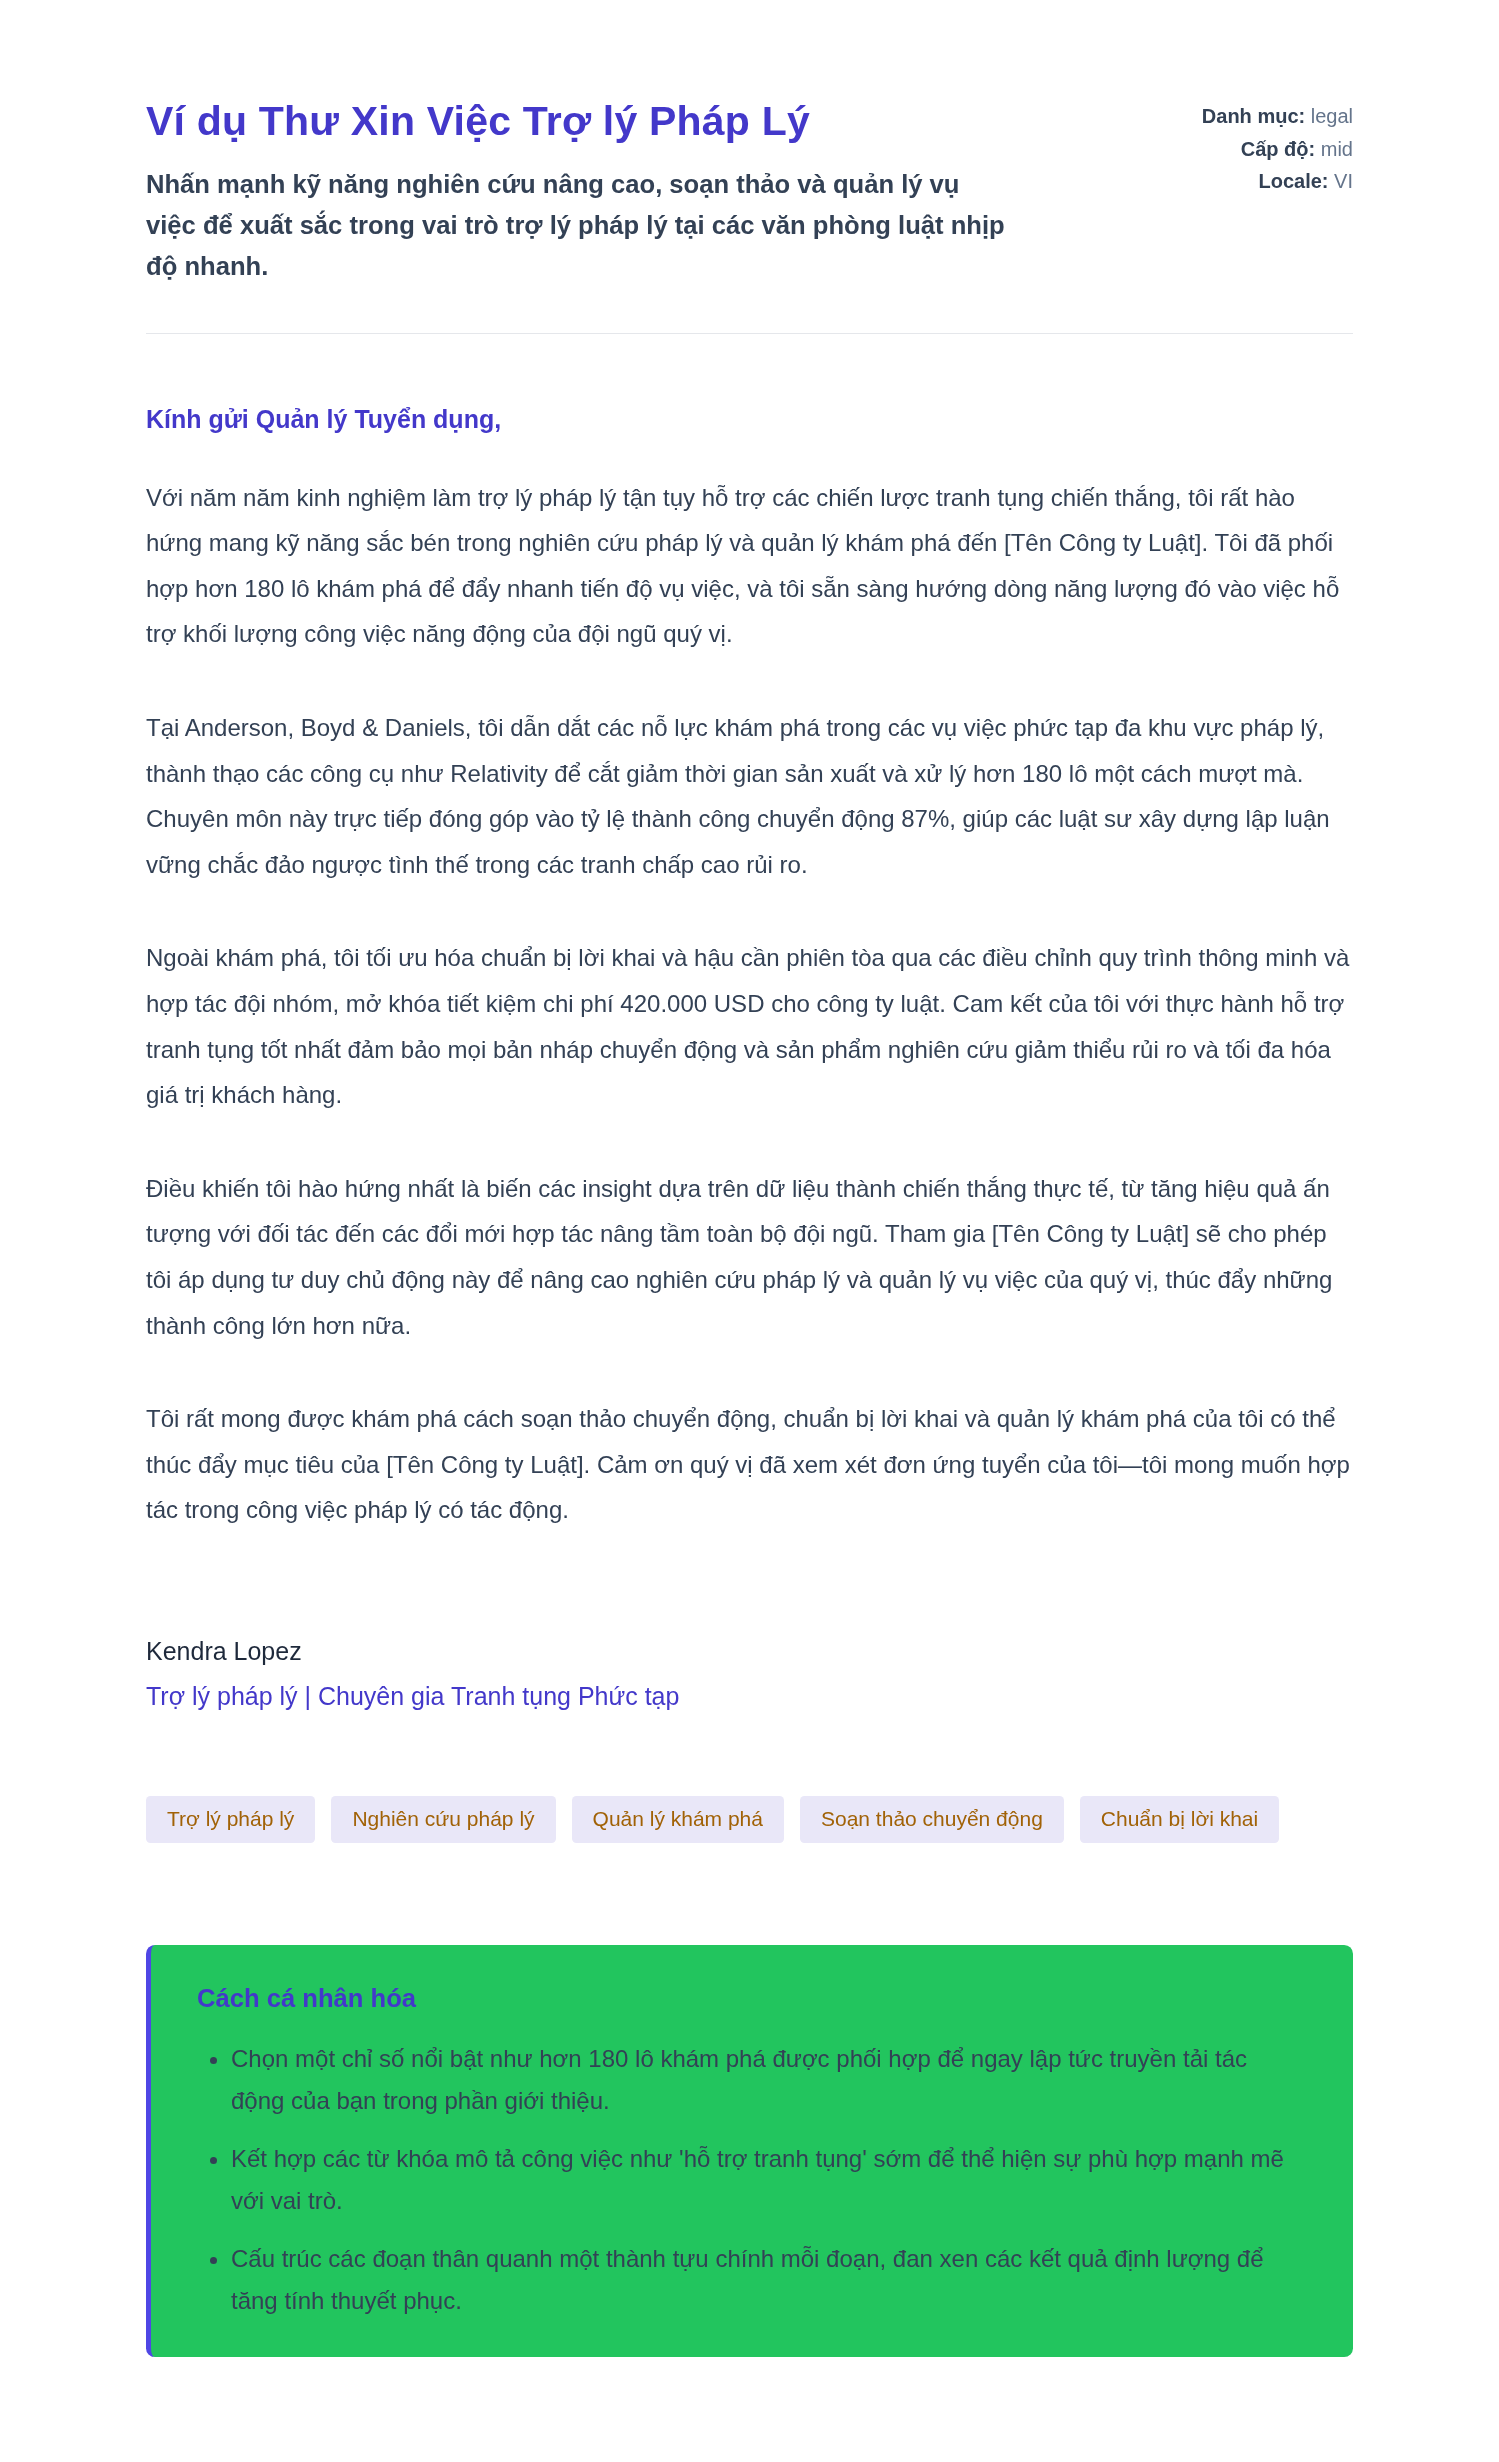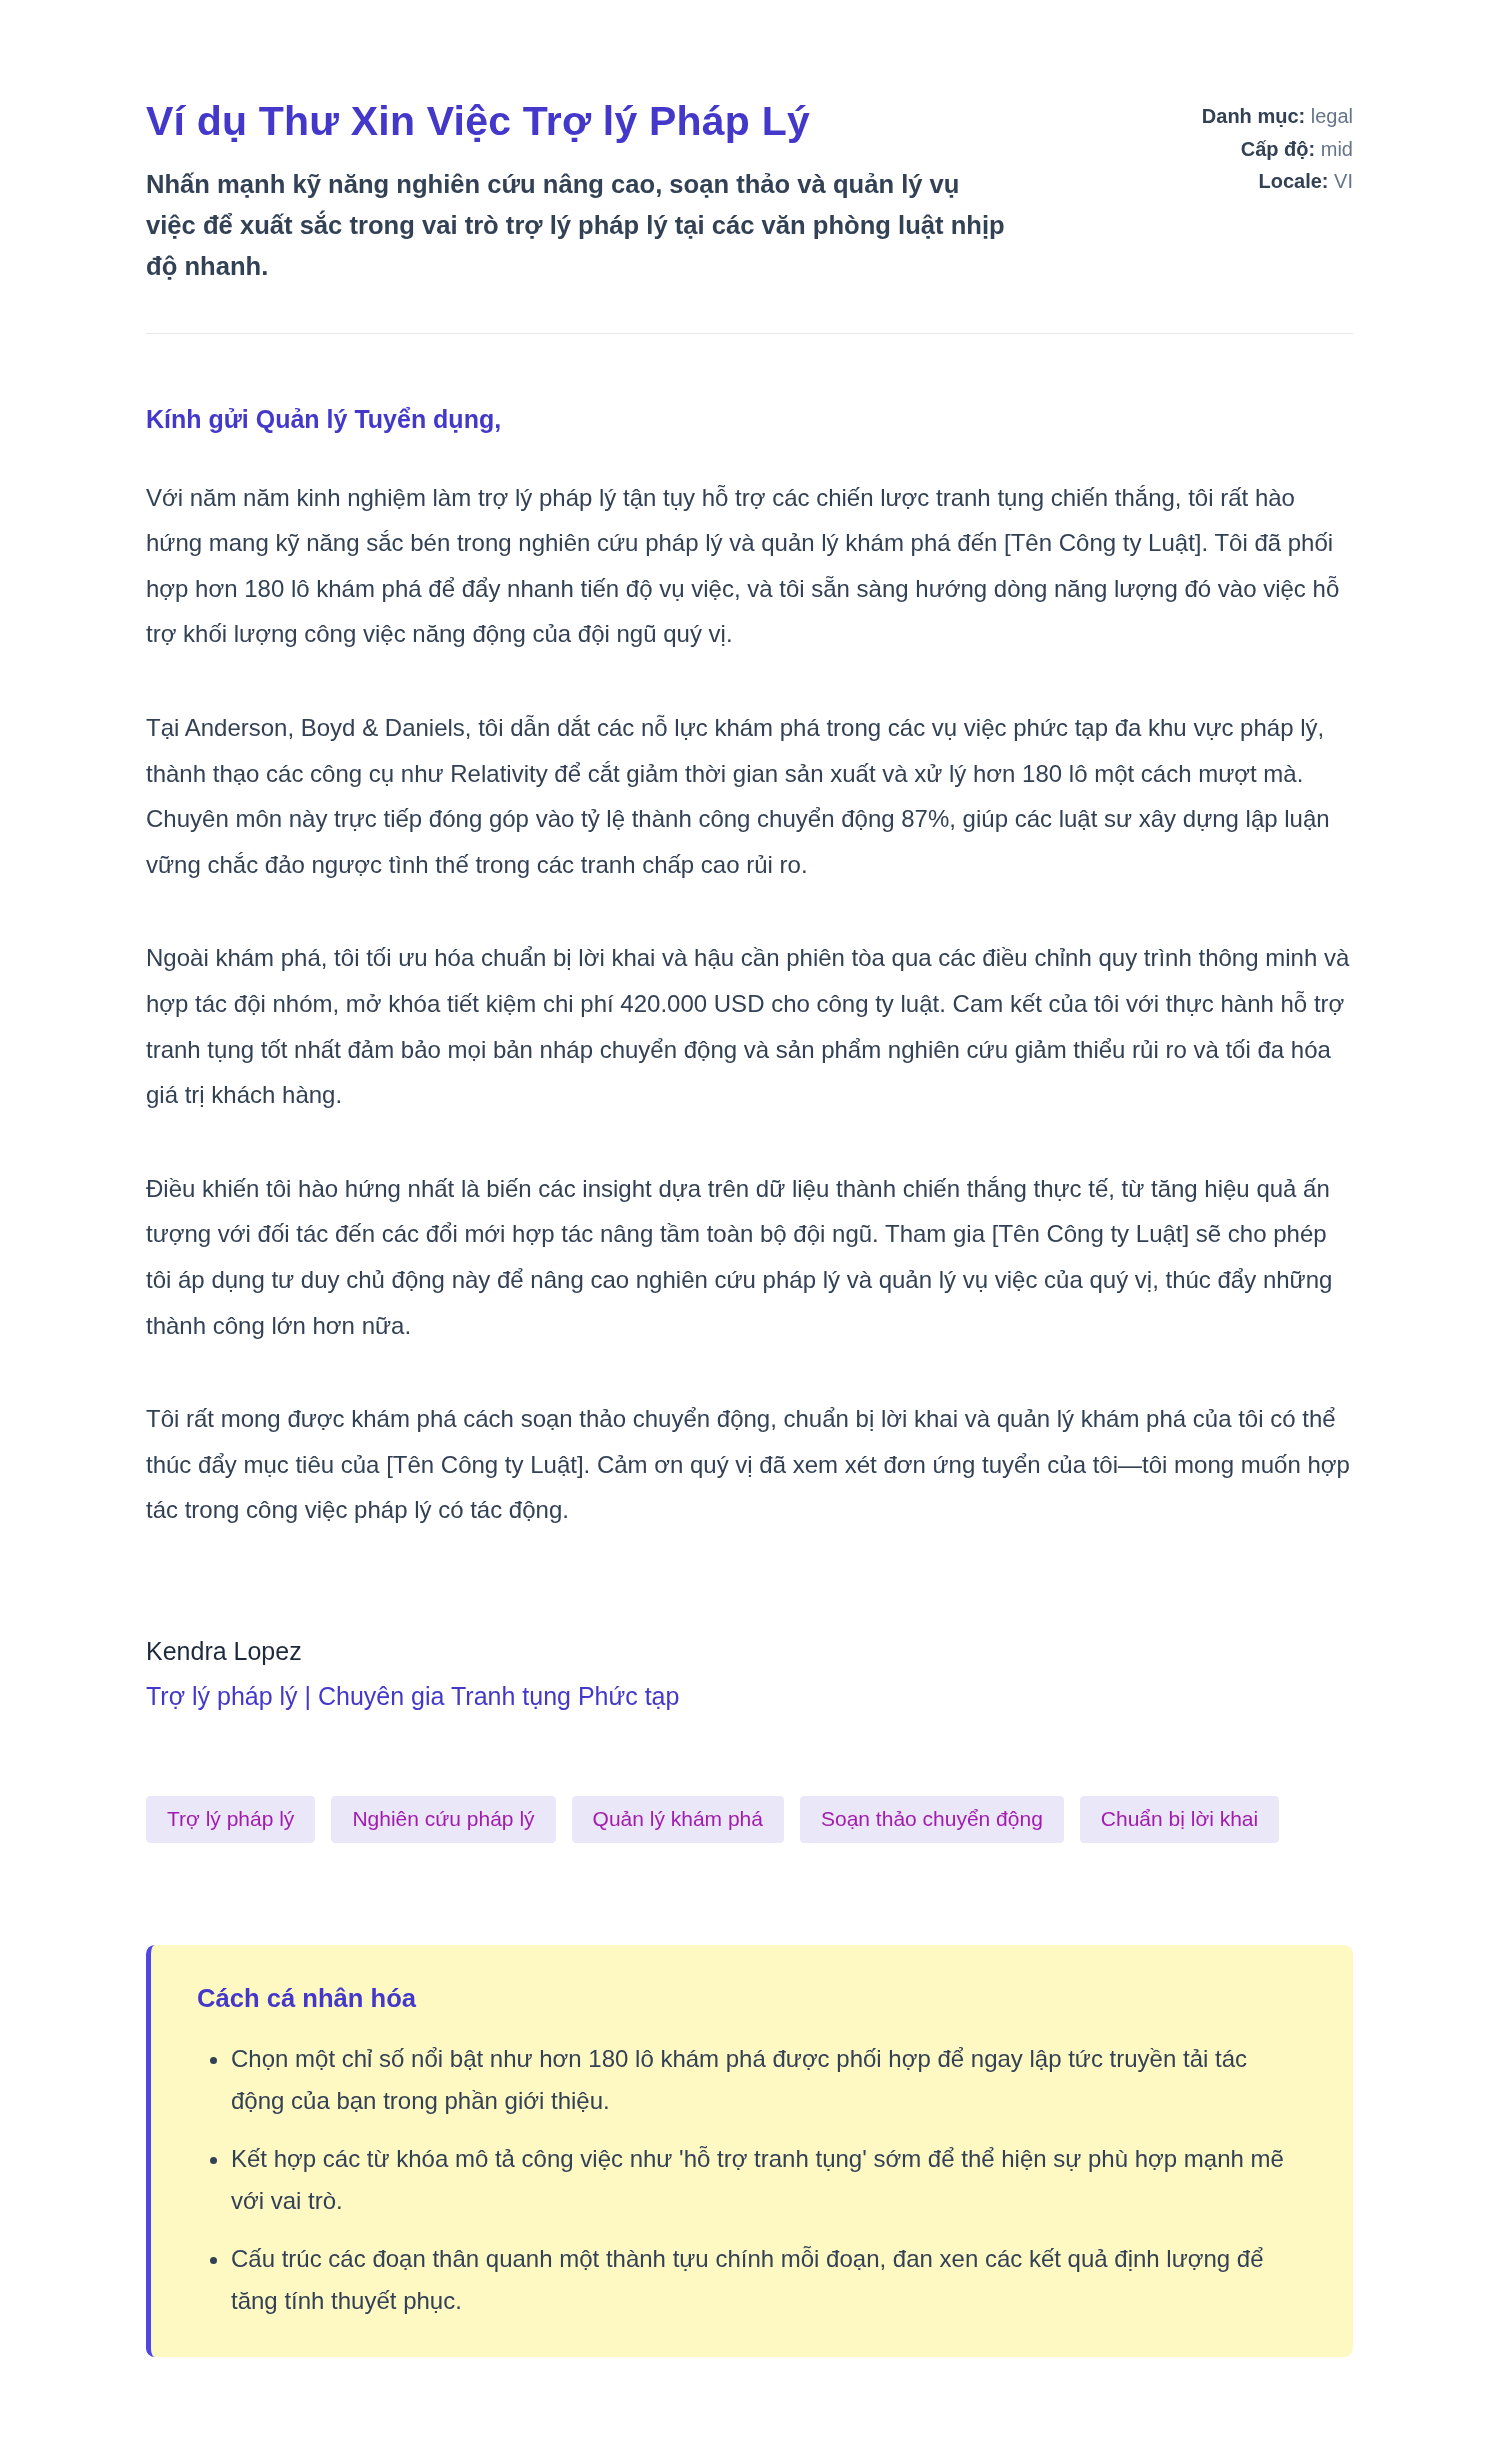--- a/index.html
+++ b/index.html
@@ -100,32 +100,32 @@
   
   .tag-list {
     margin-top: 85px;
     display: flex;
     flex-wrap: wrap;
     gap: 16px;
   }
   .tag-chip {
     display: inline-block;
     background: #e9e7f8;
-    color: #a21caf;
+    color: #a16207;
     font-size: 21px;
     font-weight: 500;
     padding: 11.5px 21px;
     border-radius: 4.4px;
     white-space: nowrap;
   }
 
   
   .callout {
     margin-top: 102px;
-    background: #fef9c3;
+    background: #22c55e;
     border-left: 5.3px solid #4f46e5;
     border-radius: 8.8px;
     padding: 39px 46px 35px 46px;
     box-sizing: border-box;
   }
   .callout-title {
     margin: 0 0 25px 0;
     font-size: 25.6px;
     font-weight: 700;
     color: #4338ca;

